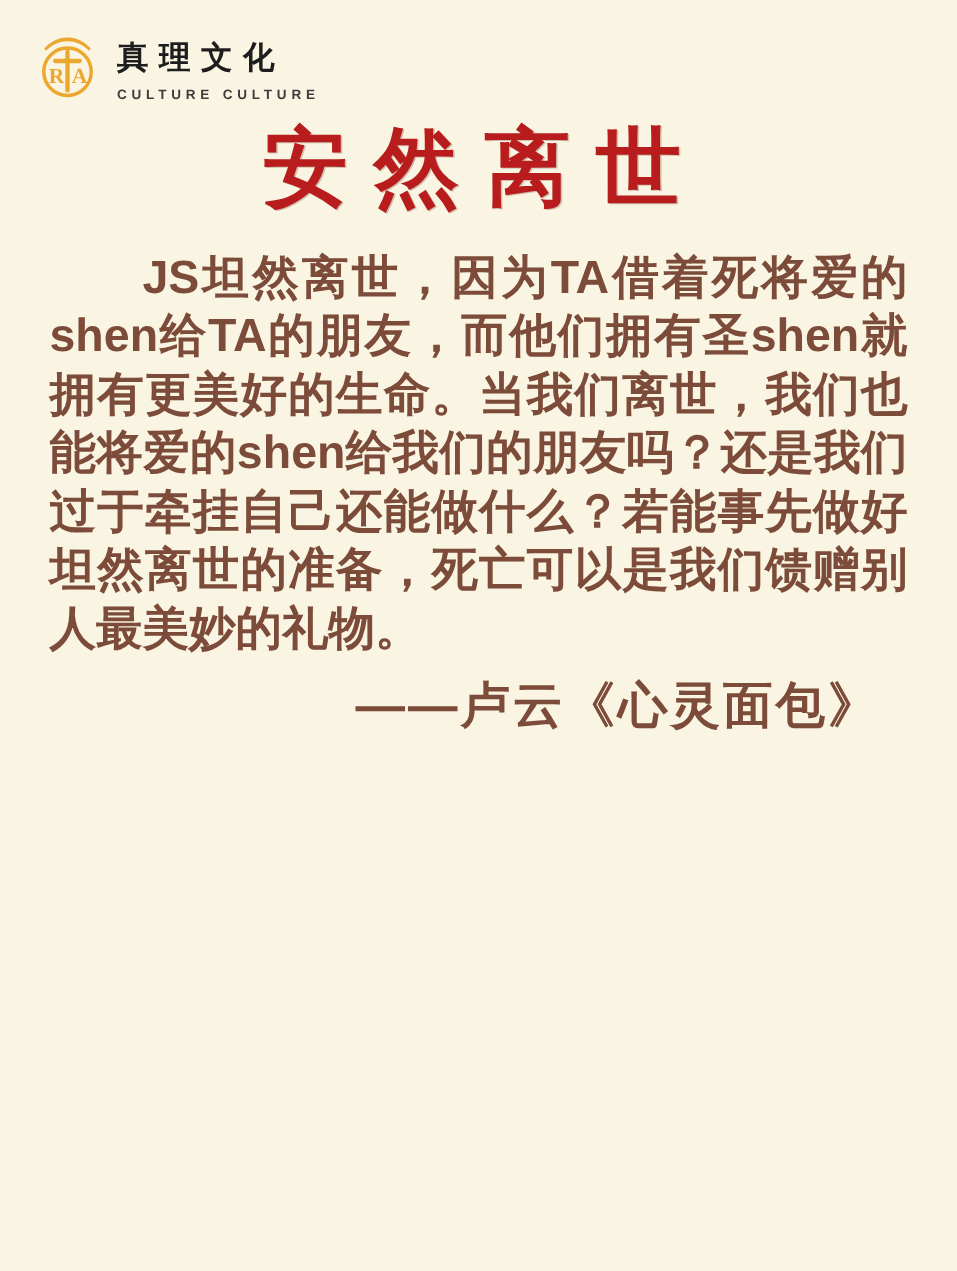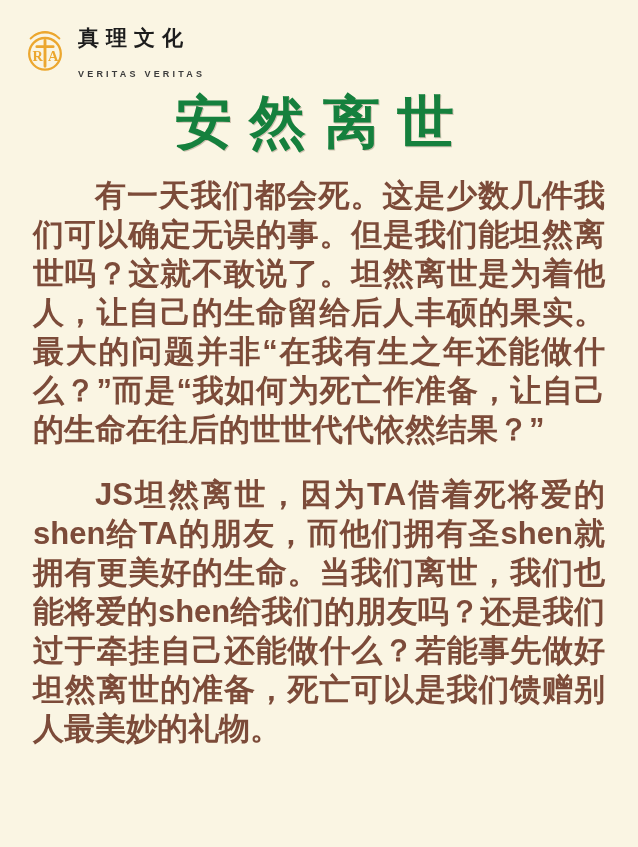--- a/index.html
+++ b/index.html
@@ -21,21 +21,21 @@
     justify-content: space-between;
     align-items: flex-start;
     padding: 20px 26px 0 22px;
   }
   .logo {
     display: flex;
     align-items: center;
     gap: 10px;
   }
   .logo-emblem { width: 46px; height: 46px; display: block; }
-  .logo-text { display: flex; flex-direction: column; gap: 17px; padding-top: 4px; }
+  .logo-text { display: flex; flex-direction: column; gap: 6px; padding-top: 4px; }
   .logo-cn {
     font-size: 21px;
     font-weight: bold;
     color: #1d1d1d;
     letter-spacing: 7px;
   }
   .logo-en {
     font-size: 9px;
     font-weight: bold;
     color: #3c3c3c;
@@ -51,21 +51,21 @@
     text-shadow:
       0 9px 13px rgba(244,123,82,0.85),
       0 9px 24px rgba(244,123,82,0.55);
     white-space: nowrap;
   }
   
   .title {
     text-align: center;
     font-size: 57px;
     font-weight: bold;
-    color: #15803d;
+    color: #b91c1c;
     letter-spacing: 17px;
     margin-top: 6px;
     margin-left: 8px; 
     text-shadow: 1px 1px 0 rgba(80,40,25,0.25);
   }
   
   .body-text {
     padding: 14px 33px 0 33px;
     color: #7C4B39;
     font-weight: bold;
@@ -101,25 +101,25 @@
 
         <circle cx="24" cy="28" r="16.5" fill="none" stroke="#ECA72F" stroke-width="2.4"></circle>
 
         <path d="M24 14 L24 41 M15.5 20.5 L32.5 20.5" fill="none" stroke="#ECA72F" stroke-width="3" stroke-linecap="round"></path>
 
         <text x="11" y="36" font-family="Liberation Serif, serif" font-size="15" font-weight="bold" fill="#ECA72F">R</text>
         <text x="27" y="36" font-family="Liberation Serif, serif" font-size="15" font-weight="bold" fill="#ECA72F">A</text>
       </svg>
       <div class="logo-text">
         <div class="logo-cn">真理文化</div>
-        <div class="logo-en">VERITAS VERITAS</div>
+        <div class="logo-en">CULTURE CULTURE</div>
       </div>
     </div>
   </div>
 
   <h1 class="title">安然离世</h1>
 
   <div class="body-text">
-    <p>有一天我们都会死。这是少数几件我们可以确定无误的事。但是我们能坦然离世吗？这就不敢说了。坦然离世是为着他人，让自己的生命留给后人丰硕的果实。最大的问题并非“在我有生之年还能做什么？”而是“我如何为死亡作准备，让自己的生命在往后的世世代代依然结果？”</p>
     <p>JS坦然离世，因为TA借着死将爱的shen给TA的朋友，而他们拥有圣shen就拥有更美好的生命。当我们离世，我们也能将爱的shen给我们的朋友吗？还是我们过于牵挂自己还能做什么？若能事先做好坦然离世的准备，死亡可以是我们馈赠别人最美妙的礼物。</p>
+    <div class="attribution">——卢云《心灵面包》</div>
   </div>
 
 </div>
 
 </body></html>

